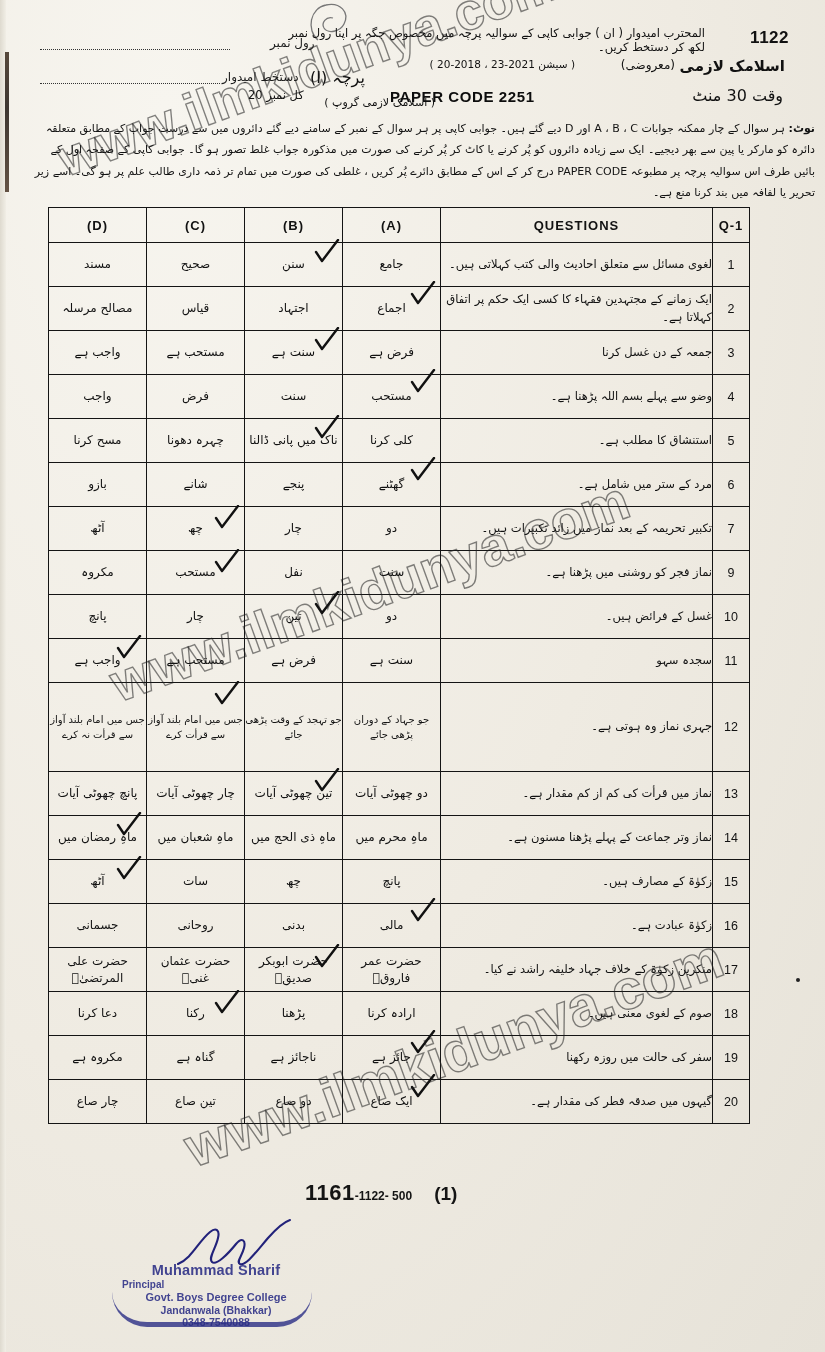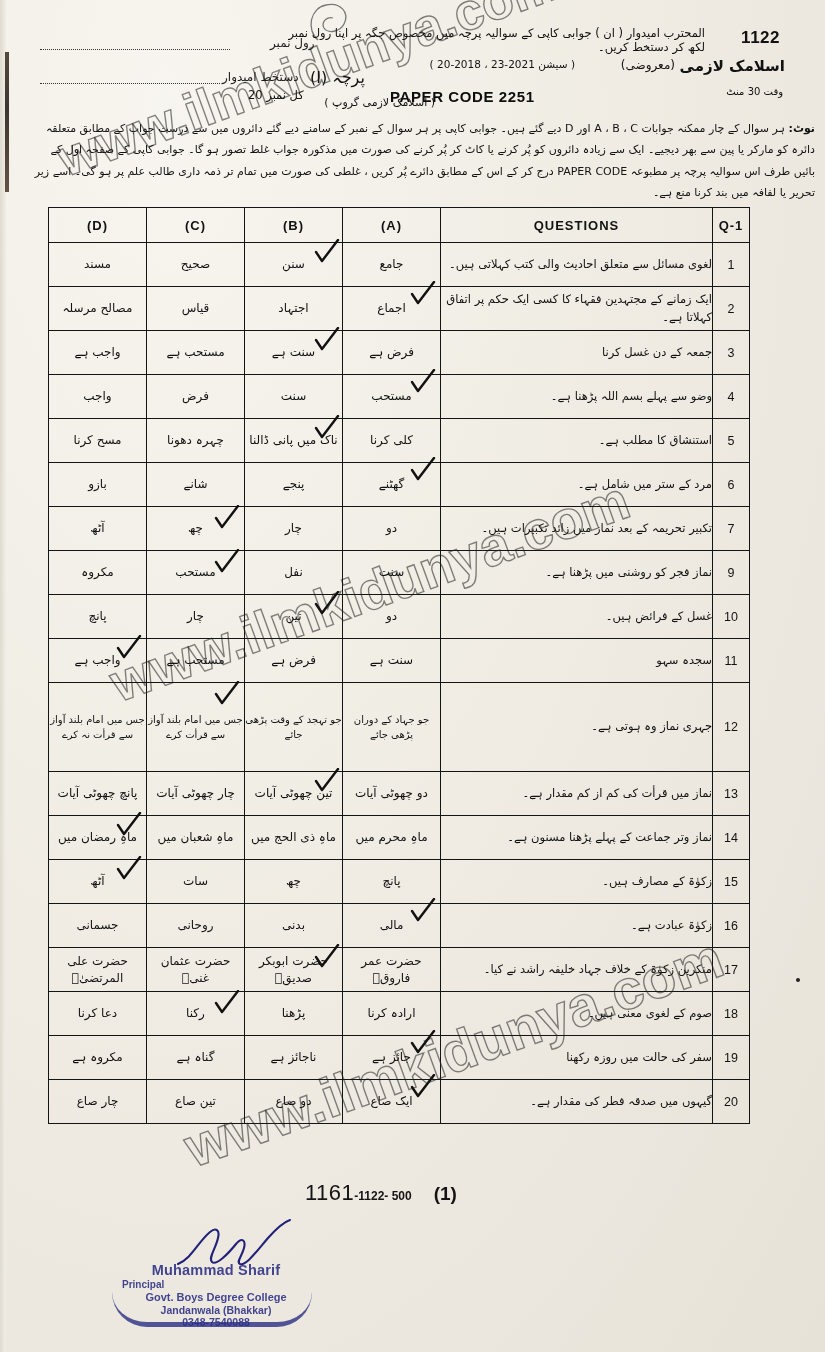--- a/index.html
+++ b/index.html
@@ -35,32 +35,32 @@
 
   .roll-line{
     position:absolute;font-size:10px;color:#1b1b1b;
     letter-spacing:.5px;
   }
   .lbl-roll{position:absolute;left:230px;top:36px;font-size:12px;margin-left:40px;}
   .dots-roll{position:absolute;left:40px;top:49px;width:190px;border-bottom:1.5px dotted #333;}
   .lbl-sign{position:absolute;left:222px;top:70px;font-size:12px;}
   .dots-sign{position:absolute;left:40px;top:83px;width:180px;border-bottom:1.5px dotted #333;}
 
-  .code1122{position:absolute;right:45px;top:28px;font-size:17px;font-weight:bold;color:#111;letter-spacing:.5px;}
+  .code1122{position:absolute;right:36px;top:28px;font-size:17px;font-weight:bold;color:#111;letter-spacing:.5px;}
   .subject{position:absolute;right:40px;top:57px;font-size:15px;font-weight:600;color:#111;}
   .subject-sub{position:absolute;right:150px;top:58px;font-size:12px;color:#111;}
   .sess{position:absolute;right:250px;top:58px;font-size:10.5px;color:#111;}
   .grp{position:absolute;right:390px;top:56px;font-size:11px;color:#111;margin-top:40px;}
   .hdr-note{position:absolute;right:120px;top:26px;font-size:11.5px;color:#111;width:420px;text-align:right;}
   .paper-no{position:absolute;left:310px;top:68px;font-size:16px;color:#111;}
   .paper-code-big{
     position:absolute;left:390px;top:88px;font-size:15px;font-weight:bold;
     letter-spacing:.6px;color:#0d0d0d;
   }
-  .time{position:absolute;right:42px;top:86px;font-size:10px;color:#111;}
+  .time{position:absolute;right:42px;top:86px;font-size:16px;color:#111;}
   .marks{position:absolute;left:248px;top:88px;font-size:11.5px;color:#111;}
 
   .note-block{
     position:absolute;left:30px;top:118px;width:785px;
     font-size:11px;line-height:1.95;color:#131313;text-align:right;
   }
   .note-tag{font-weight:bold;}
 
   
   .tbl-wrap{position:absolute;left:48px;top:207px;width:701px;}
@@ -106,21 +106,21 @@
   .t-a{right:4px;top:-6px;}
   .t-b{right:2px;top:-4px;}
   .t-c{right:4px;top:-2px;}
   .t-d{right:4px;top:-4px;}
 
   
   .footer-code{
     position:absolute;left:305px;top:1180px;
     font-family:"Liberation Sans",sans-serif;color:#141414;
   }
-  .fc-main{font-size:22px;font-weight:normal;letter-spacing:.5px;}
+  .fc-main{font-size:22px;font-weight:bold;letter-spacing:.5px;}
   .fc-sub{font-size:12px;font-weight:bold;}
   .fc-paren{font-size:19px;font-weight:bold;margin-left:22px;}
 
   .signature{
     position:absolute;left:172px;top:1218px;
     width:140px;height:52px;
   }
   .stamp{
     position:absolute;left:118px;top:1262px;
     width:196px;color:#2b2e86;

